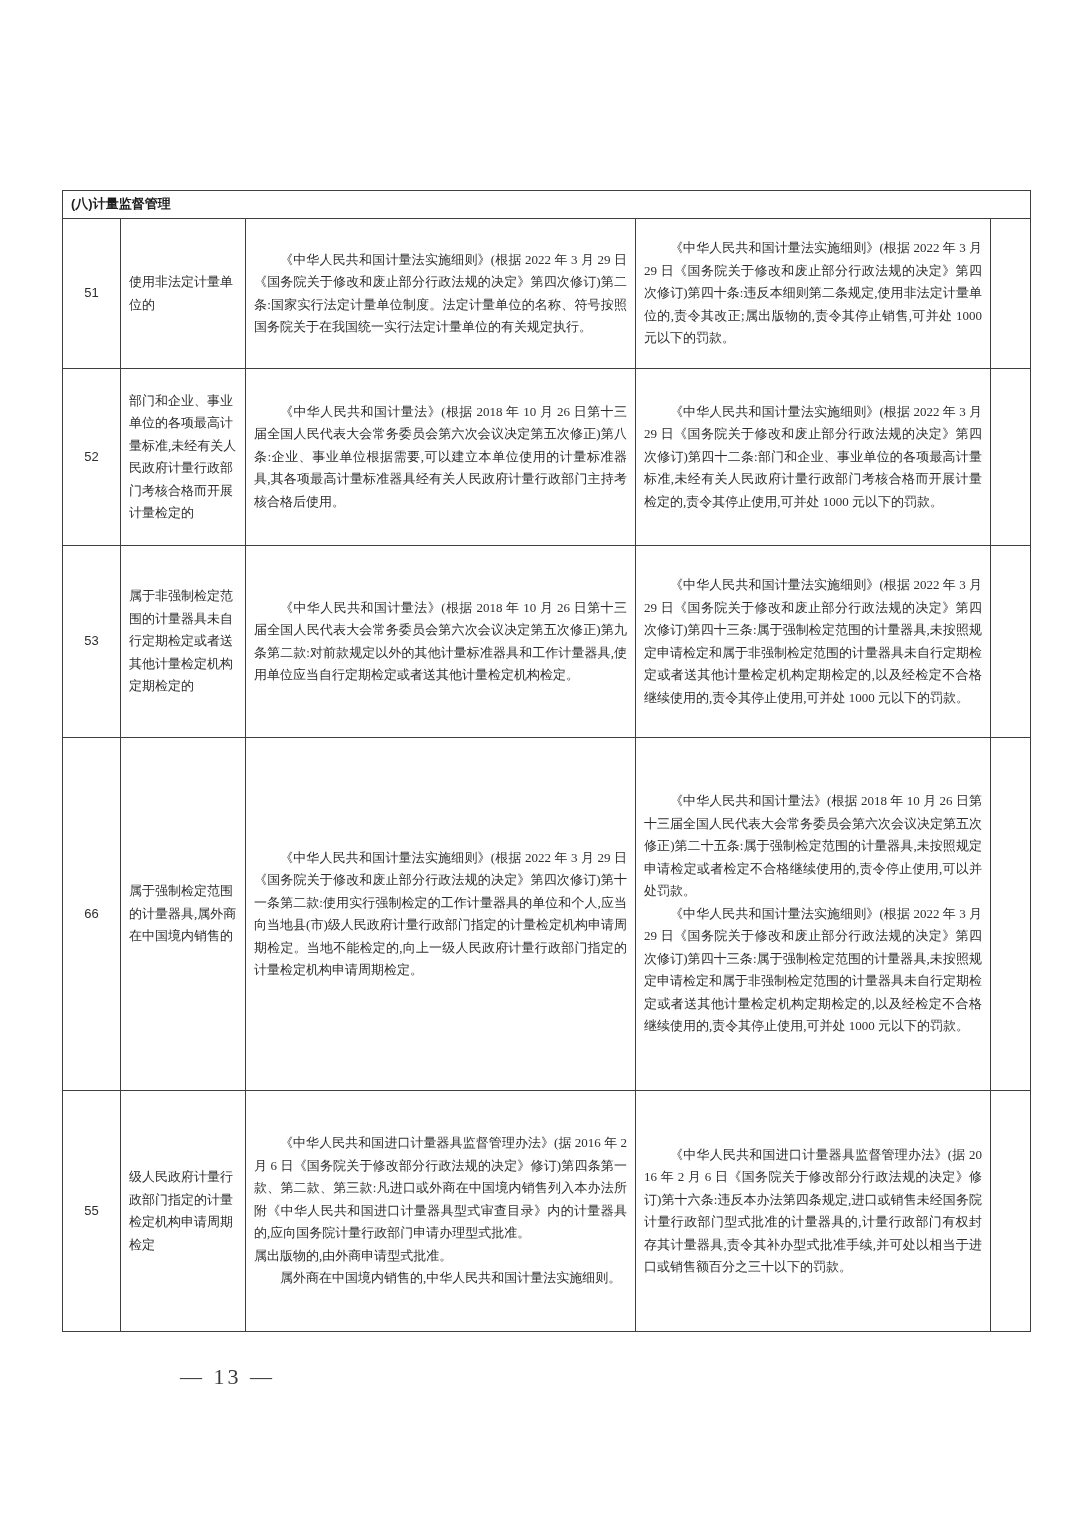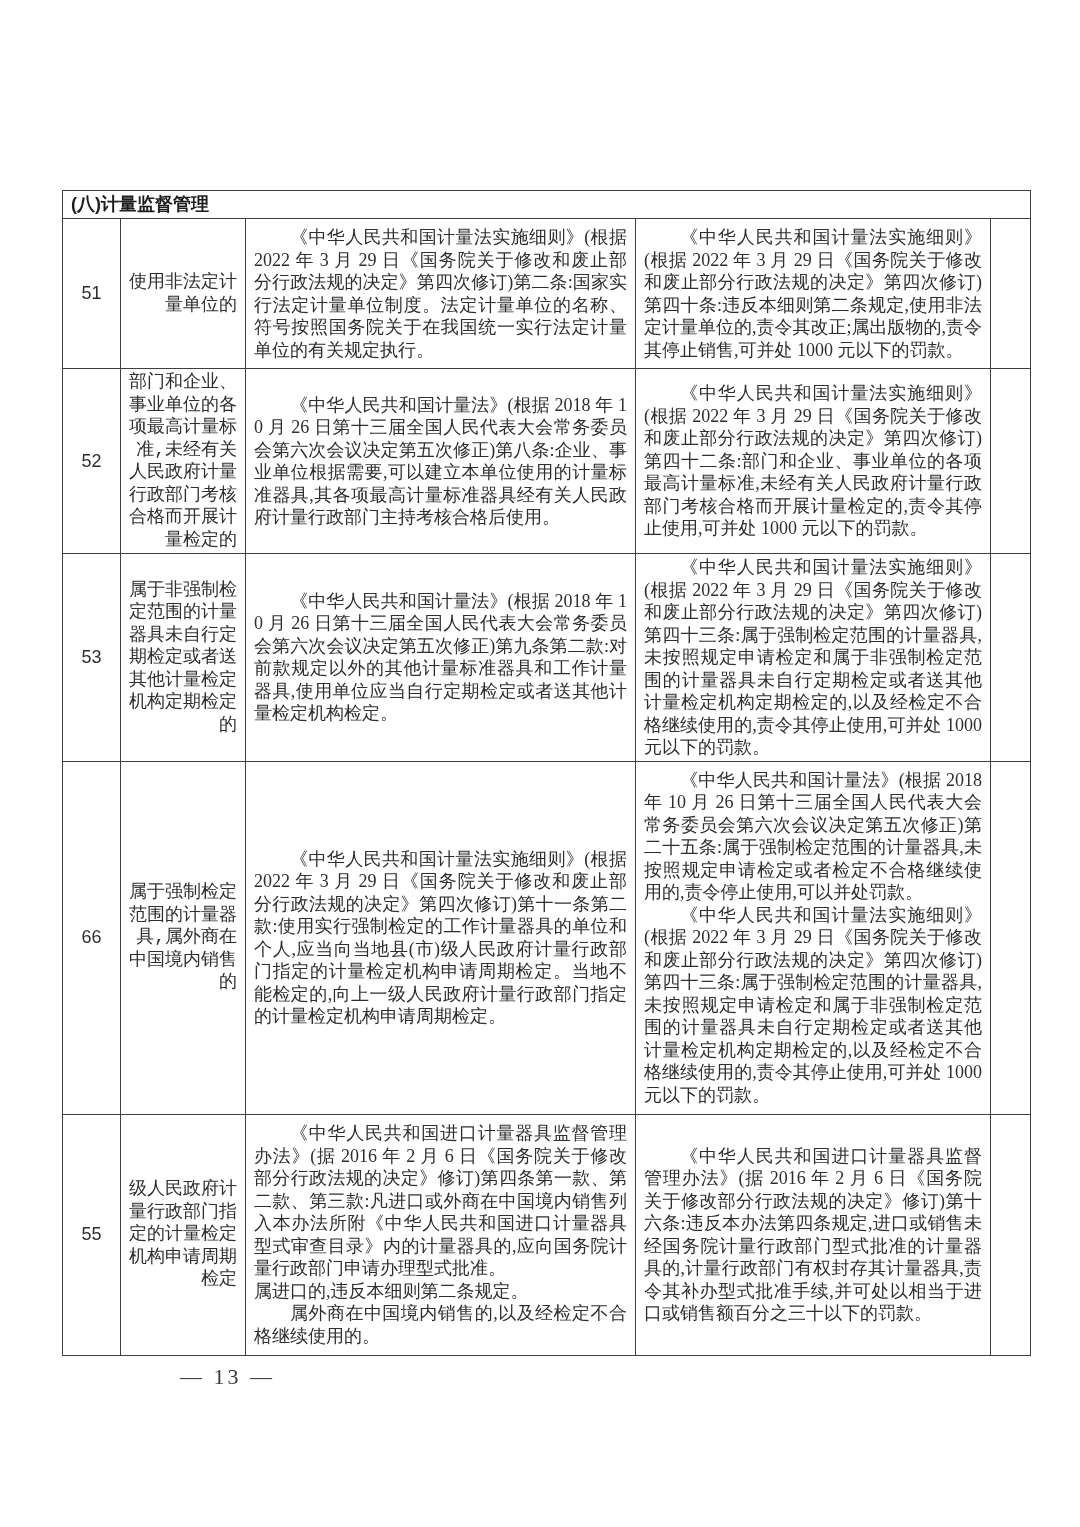--- a/index.html
+++ b/index.html
@@ -18,41 +18,40 @@
     left: 62px;
     top: 190px;
     width: 968px;
     border-collapse: collapse;
     table-layout: fixed;
   }
   table.law-table td {
     border: 1.5px solid #3f3f3f;
     vertical-align: middle;
     padding: 2px 8px;
-    font-size: 18px;
+    font-size: 13px;
     line-height: 22.5px;
   }
   td.section-header {
     font-family: "Liberation Sans", "DejaVu Sans", sans-serif;
     font-weight: bold;
     font-size: 19px;
     color: #1d1d1d;
     text-align: left;
     padding: 2px 8px;
   }
   td.num {
     font-family: "Liberation Sans", "DejaVu Sans", sans-serif;
     font-size: 20px;
     text-align: center;
     padding: 2px 2px;
   }
   td.violation {
-    text-align: right;
+    text-align: left;
     padding: 2px 4px;
-    font-family: Liberation Mono, monospace;
   }
   td.legal, td.penalty {
     text-align: justify;
     text-justify: inter-ideograph;
   }
   td.legal p, td.penalty p {
     margin: 0;
     word-break: break-all;
   }
   p.indent { text-indent: 2em; }
@@ -138,22 +137,22 @@
         <p class="indent">《中华人民共和国计量法实施细则》(根据 2022 年 3 月 29 日《国务院关于修改和废止部分行政法规的决定》第四次修订)第四十三条:属于强制检定范围的计量器具,未按照规定申请检定和属于非强制检定范围的计量器具未自行定期检定或者送其他计量检定机构定期检定的,以及经检定不合格继续使用的,责令其停止使用,可并处 1000 元以下的罚款。</p>
       </td>
       <td class="remark"></td>
     </tr>
 
     <tr class="h5">
       <td class="num">55</td>
       <td class="violation">级人民政府计量行政部门指定的计量检定机构申请周期检定</td>
       <td class="legal">
         <p class="indent">《中华人民共和国进口计量器具监督管理办法》(据 2016 年 2 月 6 日《国务院关于修改部分行政法规的决定》修订)第四条第一款、第二款、第三款:凡进口或外商在中国境内销售列入本办法所附《中华人民共和国进口计量器具型式审查目录》内的计量器具的,应向国务院计量行政部门申请办理型式批准。</p>
-        <p class="flush">属进口的,违反本细则第二条规定。</p>
-        <p class="indent">属外商在中国境内销售的,以及经检定不合格继续使用的。</p>
+        <p class="flush">属出版物的,由外商申请型式批准。</p>
+        <p class="indent">属外商在中国境内销售的,中华人民共和国计量法实施细则。</p>
       </td>
       <td class="penalty">
         <p class="indent">《中华人民共和国进口计量器具监督管理办法》(据 2016 年 2 月 6 日《国务院关于修改部分行政法规的决定》修订)第十六条:违反本办法第四条规定,进口或销售未经国务院计量行政部门型式批准的计量器具的,计量行政部门有权封存其计量器具,责令其补办型式批准手续,并可处以相当于进口或销售额百分之三十以下的罚款。</p>
       </td>
       <td class="remark"></td>
     </tr>
   </tbody>
     </table>
 
   <div class="footer">— 13 —</div>

